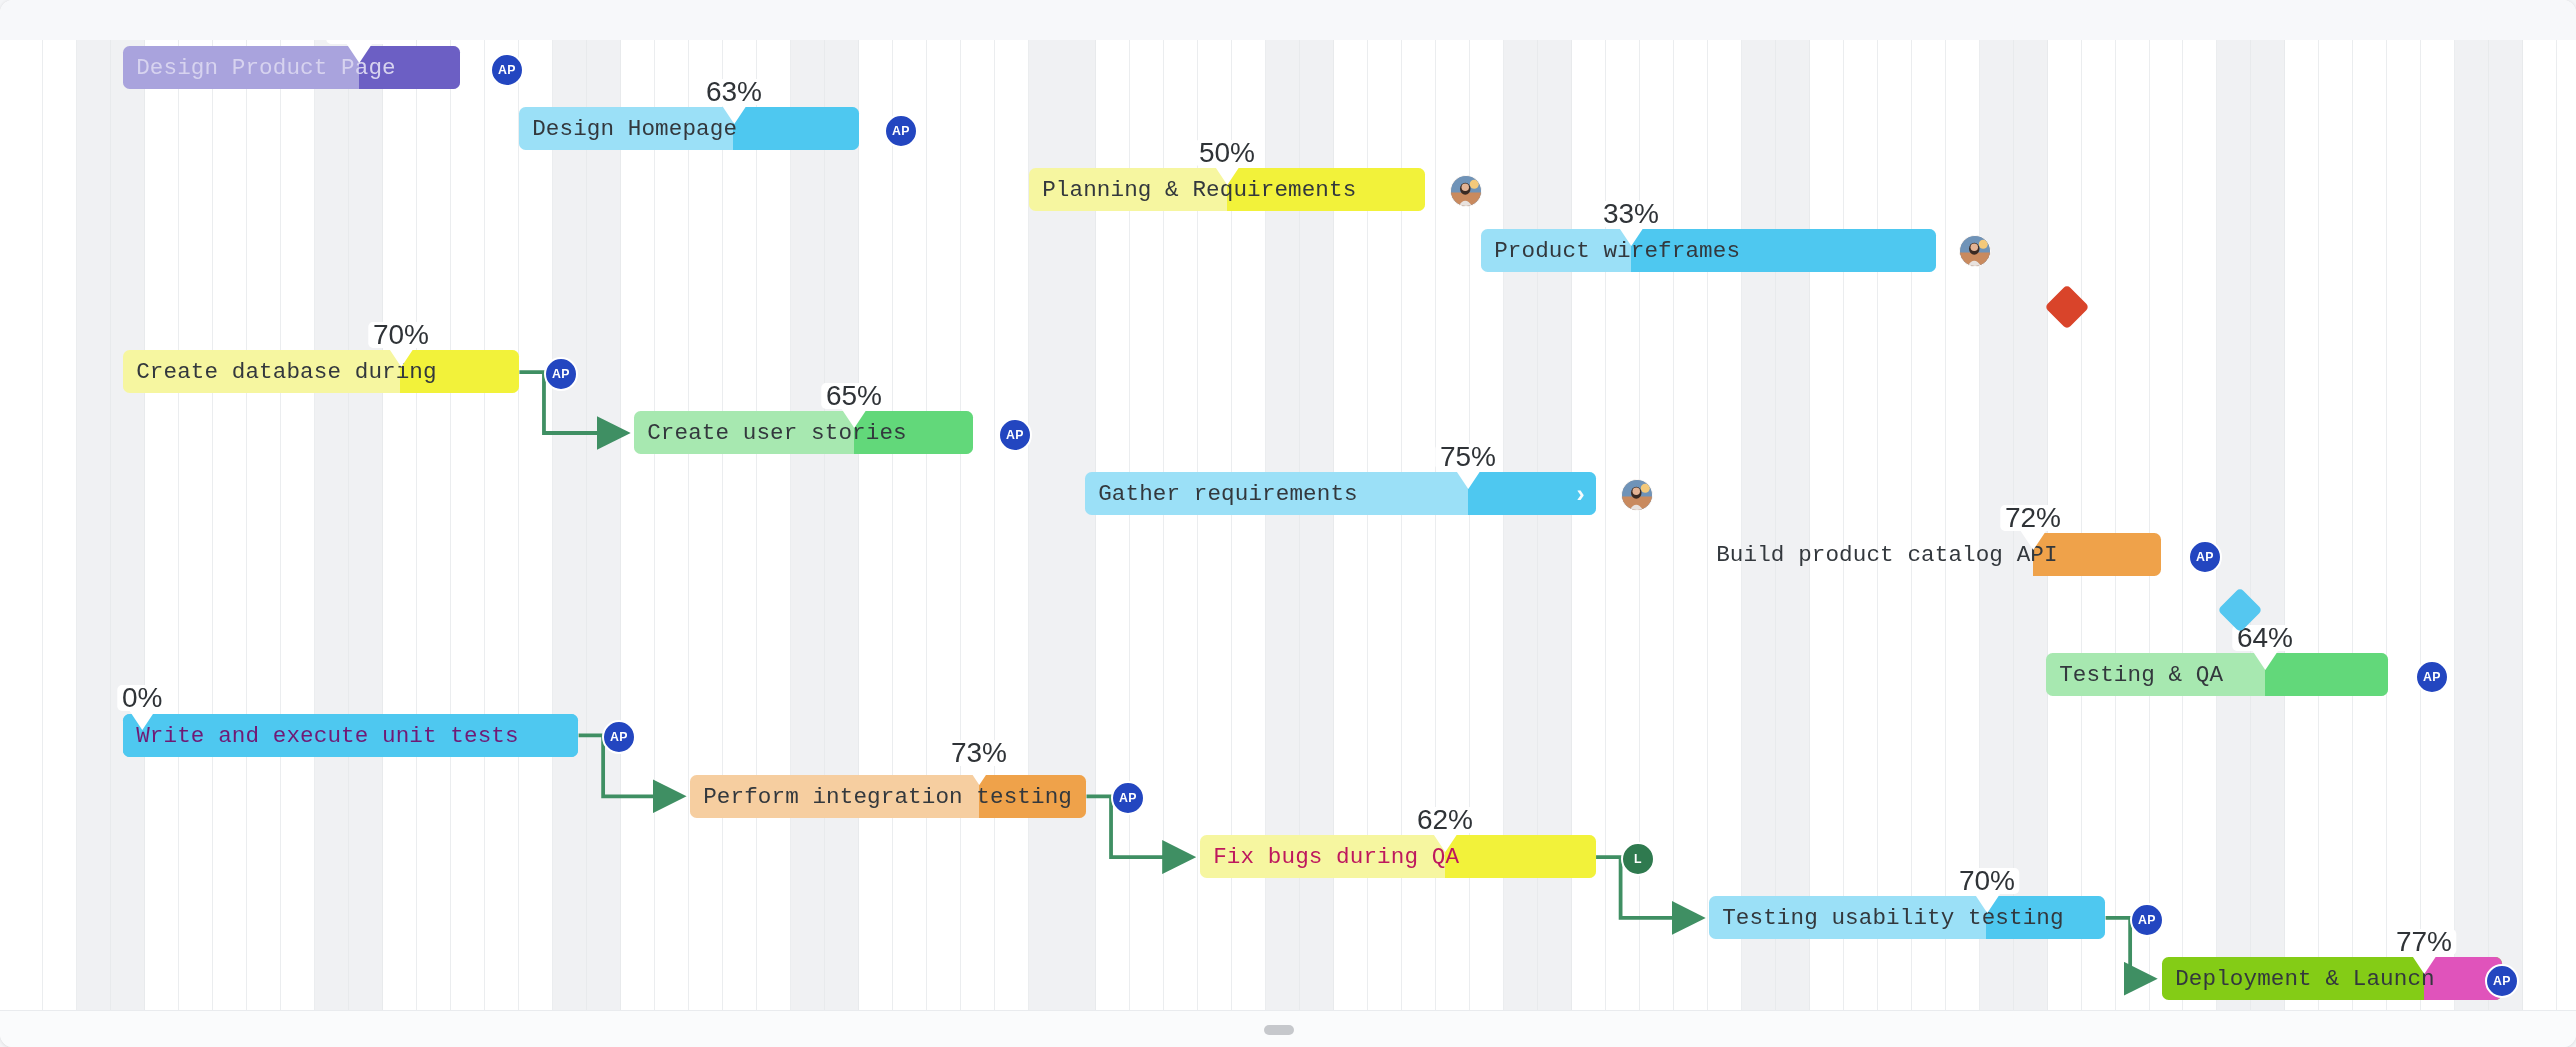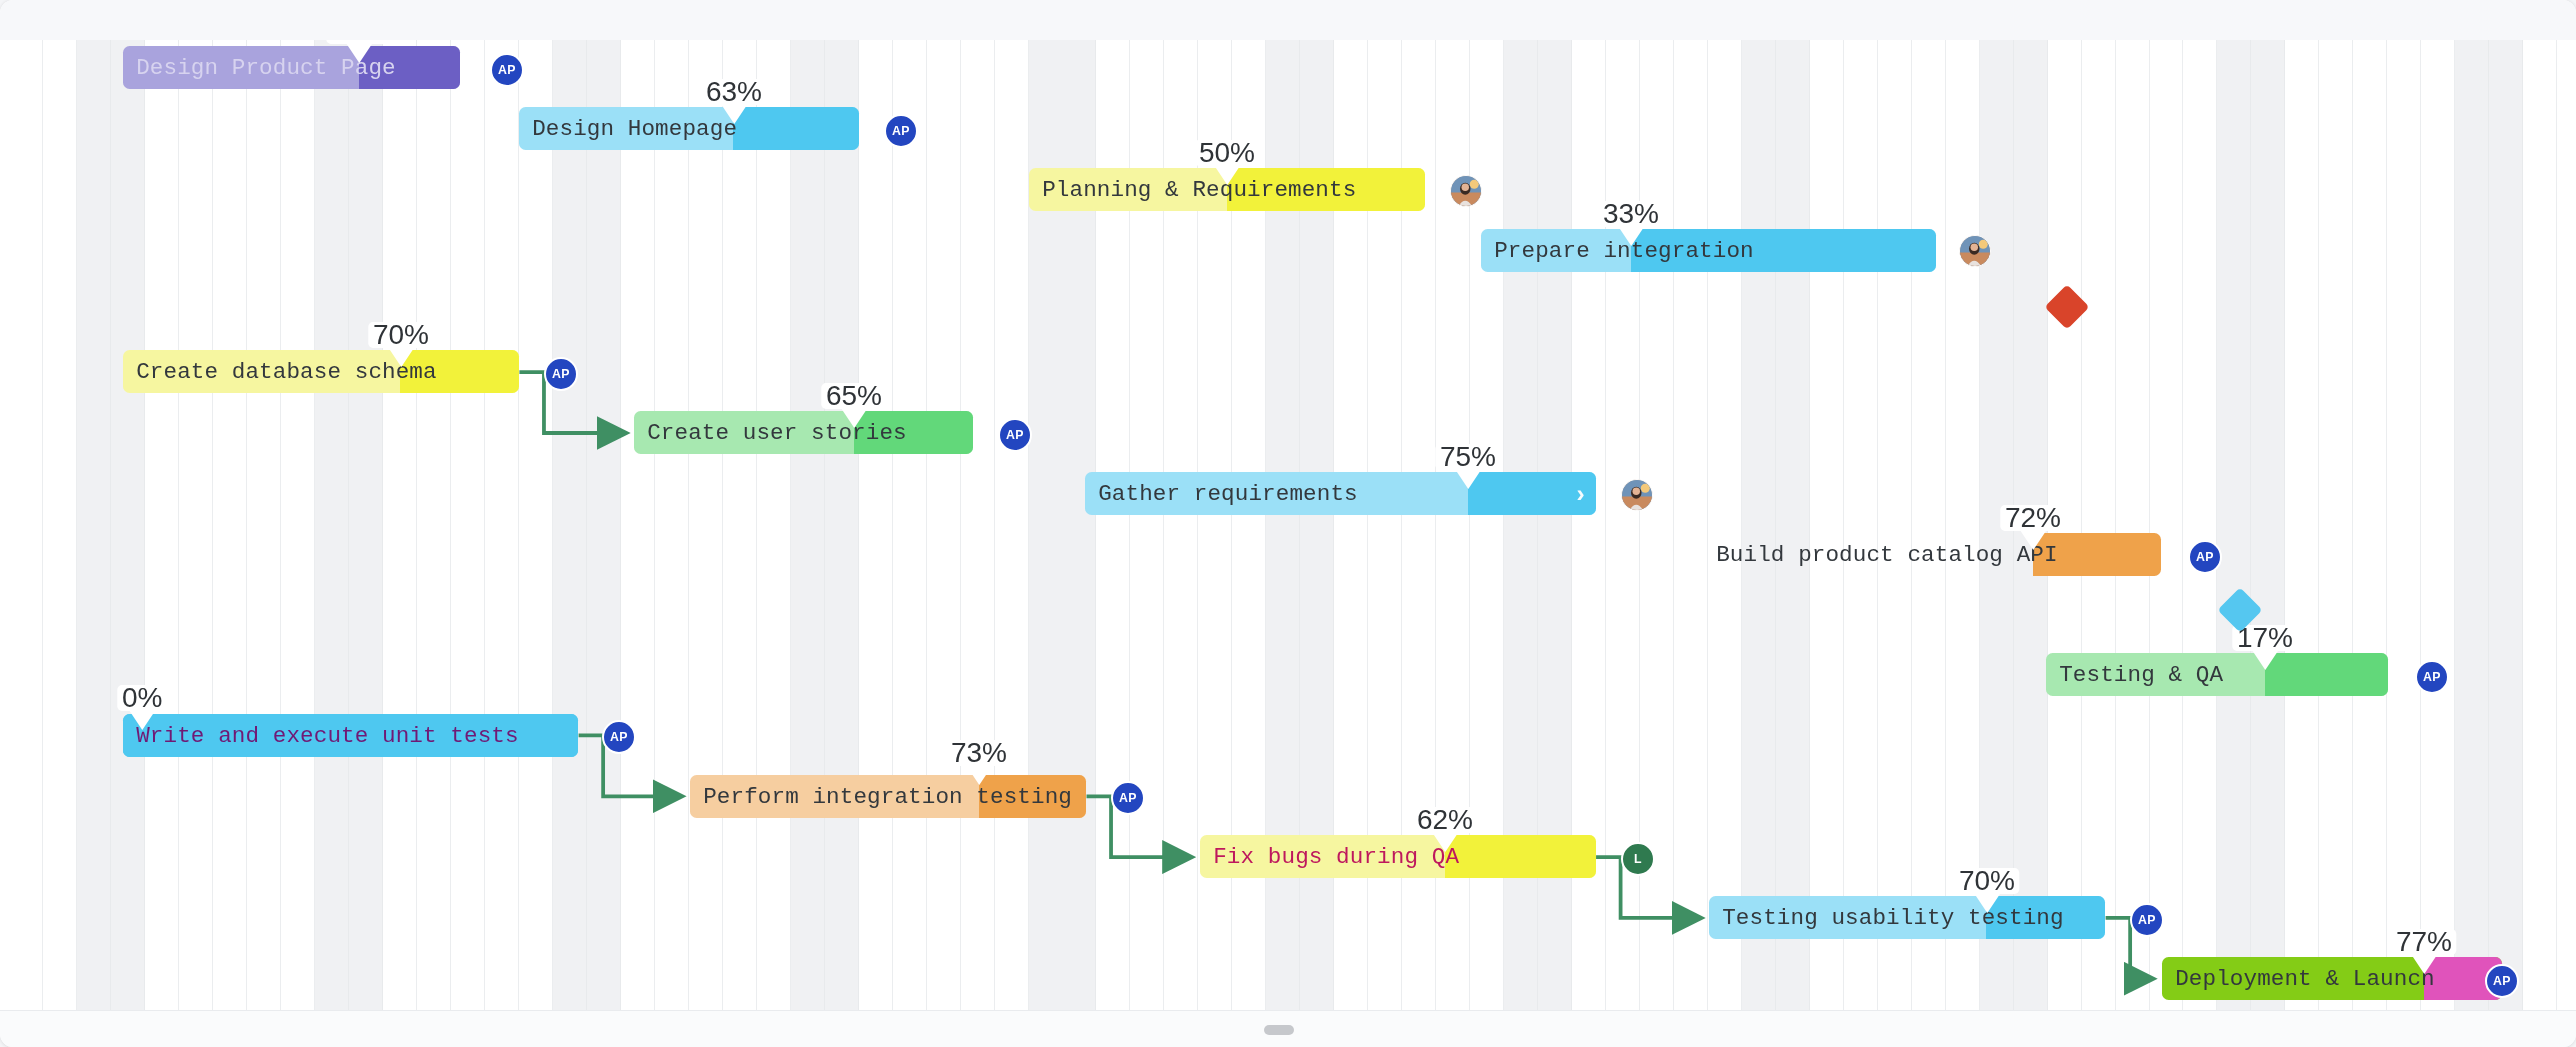--- a/index.html
+++ b/index.html
@@ -241,26 +241,26 @@
           <span class="label" style="color: rgb(51, 56, 61);">Design Homepage</span>
         </div>
         <div class="prog" style="left: 734px; top: 39px;"><span class="pct">63%</span><div class="notch"></div></div>
         <div class="bar" style="left: 1029px; top: 128px; width: 396px; background: rgb(246, 246, 160);">
           <div class="fill" style="width: 198px; left: 198px; background: rgb(242, 242, 58); border-radius: 0px 6.6px 6.6px 0px;"></div>
           <span class="label" style="color: rgb(51, 56, 61);">Planning &amp; Requirements</span>
         </div>
         <div class="prog" style="left: 1227px; top: 100px;"><span class="pct">50%</span><div class="notch"></div></div>
         <div class="bar" style="left: 1481px; top: 189px; width: 455px; background: rgb(155, 224, 247);">
           <div class="fill" style="width: 305px; left: 150px; background: rgb(78, 200, 240); border-radius: 0px 6.6px 6.6px 0px;"></div>
-          <span class="label" style="color: rgb(51, 56, 61);">Prepare integration</span>
+          <span class="label" style="color: rgb(51, 56, 61);">Product wireframes</span>
         </div>
         <div class="prog" style="left: 1631px; top: 161px;"><span class="pct">33%</span><div class="notch"></div></div>
         <div class="bar" style="left: 123px; top: 310px; width: 396px; background: rgb(246, 246, 160);">
           <div class="fill" style="width: 119px; left: 277px; background: rgb(242, 242, 58); border-radius: 0px 6.6px 6.6px 0px;"></div>
-          <span class="label" style="color: rgb(51, 56, 61);">Create database schema</span>
+          <span class="label" style="color: rgb(51, 56, 61);">Create database during</span>
         </div>
         <div class="prog" style="left: 401px; top: 282px;"><span class="pct">70%</span><div class="notch"></div></div>
         <div class="bar" style="left: 634px; top: 371px; width: 339px; background: rgb(167, 232, 176);">
           <div class="fill" style="width: 119px; left: 220px; background: rgb(98, 216, 122); border-radius: 0px 6.6px 6.6px 0px;"></div>
           <span class="label" style="color: rgb(51, 56, 61);">Create user stories</span>
         </div>
         <div class="prog" style="left: 854px; top: 343px;"><span class="pct">65%</span><div class="notch"></div></div>
         <div class="bar" style="left: 1085px; top: 432px; width: 511px; background: rgb(155, 224, 247);">
           <div class="fill" style="width: 128px; left: 383px; background: rgb(78, 200, 240); border-radius: 0px 6.6px 6.6px 0px;"></div>
           <span class="label" style="color: rgb(51, 56, 61);">Gather requirements</span>
@@ -269,21 +269,21 @@
         <div class="prog" style="left: 1468px; top: 404px;"><span class="pct">75%</span><div class="notch"></div></div>
         <div class="bar" style="left: 1703px; top: 493px; width: 459px;">
           <div class="fill" style="width: 128px; left: 330px; background: rgb(239, 162, 74); border-radius: 0px 6.6px 6.6px 0px;"></div>
           <span class="label" style="color: rgb(51, 56, 61);">Build product catalog API</span>
         </div>
         <div class="prog" style="left: 2033px; top: 465px;"><span class="pct">72%</span><div class="notch"></div></div>
         <div class="bar" style="left: 2046px; top: 613px; width: 342px; background: rgb(167, 232, 176);">
           <div class="fill" style="width: 123px; left: 219px; background: rgb(98, 216, 122); border-radius: 0px 6.6px 6.6px 0px;"></div>
           <span class="label" style="color: rgb(51, 56, 61);">Testing &amp; QA</span>
         </div>
-        <div class="prog" style="left: 2265px; top: 585px;"><span class="pct">17%</span><div class="notch"></div></div>
+        <div class="prog" style="left: 2265px; top: 585px;"><span class="pct">64%</span><div class="notch"></div></div>
         <div class="bar" style="left: 123px; top: 674px; width: 455px; background: rgb(78, 200, 240);">
           <div class="fill full" style="width: 455px; left: 0px; background: rgb(78, 200, 240); border-radius: 6.6px;"></div>
           <span class="label" style="color: #701a75;">Write and execute unit tests</span>
         </div>
         <div class="prog edge" style="left: 123px; top: 645px;"><span class="pct">0%</span><div class="notch"></div></div>
         <div class="bar" style="left: 690px; top: 735px; width: 396px; background: rgb(246, 206, 160);">
           <div class="fill" style="width: 107px; left: 289px; background: rgb(239, 162, 74); border-radius: 0px 6.6px 6.6px 0px;"></div>
           <span class="label" style="color: rgb(51, 56, 61);">Perform integration testing</span>
         </div>
         <div class="prog" style="left: 979px; top: 700px;"><span class="pct">73%</span><div class="notch"></div></div>

